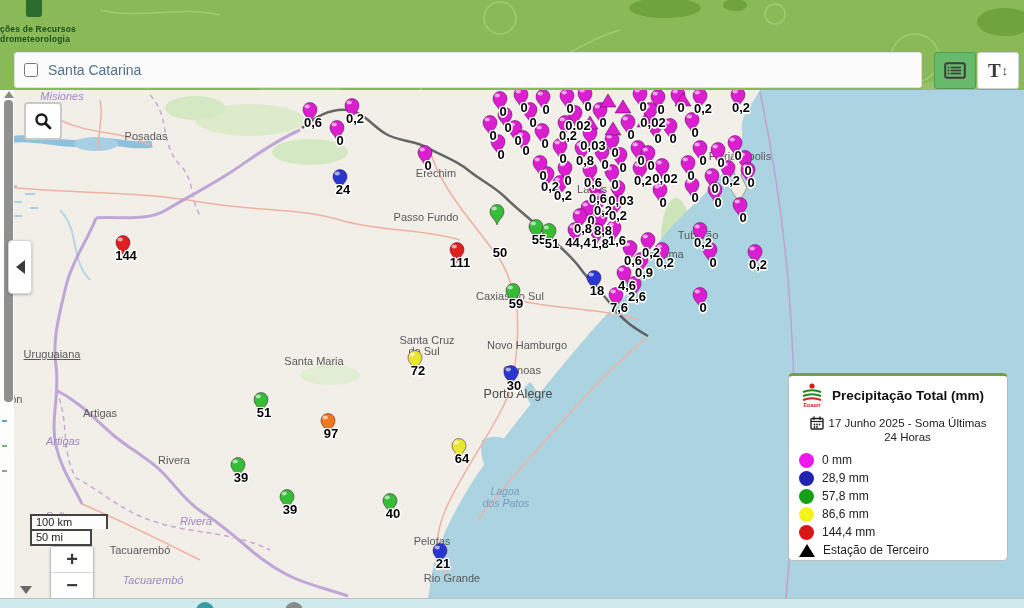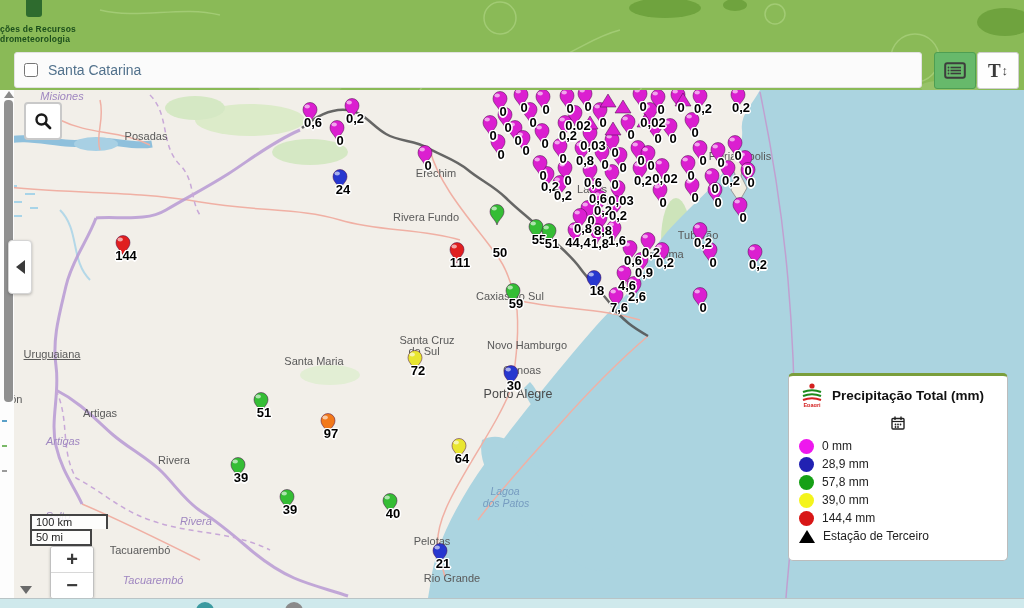--- a/index.html
+++ b/index.html
@@ -149,21 +149,21 @@
     <path d="M302,38 C316,26 332,18 348,20 C364,22 372,36 386,44 C400,52 414,50 428,58
              C442,66 456,70 468,80 C480,90 494,96 506,108 C518,120 532,130 544,142
              C556,154 570,164 580,178 C590,192 602,202 612,216 C622,230 634,238 648,246" stroke="#4d4d4d" stroke-width="2.5" fill="none" opacity="0.85" stroke-linejoin="round"></path>
   </svg>
 </div>
 
 <div id="label-layer">
     <div class="maplabel region" style="left: 62px; top: 96px;">Misiones</div>
     <div class="maplabel city" style="left: 146px; top: 136px;">Posadas</div>
     <div class="maplabel city" style="left: 436px; top: 173px;">Erechim</div>
-    <div class="maplabel city" style="left: 426px; top: 217px;">Rivera Fundo</div>
+    <div class="maplabel city" style="left: 426px; top: 217px;">Passo Fundo</div>
     <div class="maplabel city" style="left: 592px; top: 189px;">Lages</div>
     <div class="maplabel city" style="left: 740px; top: 156px;">Florianópolis</div>
     <div class="maplabel city" style="left: 698px; top: 235px;">Tubarão</div>
     <div class="maplabel city" style="left: 662px; top: 254px;">Criciúma</div>
     <div class="maplabel city" style="left: 510px; top: 296px;">Caxias do Sul</div>
     <div class="maplabel city" style="left: 427px; top: 340px;">Santa Cruz</div>
     <div class="maplabel city" style="left: 424px; top: 351px;">do Sul</div>
     <div class="maplabel city" style="left: 314px; top: 361px;">Santa Maria</div>
     <div class="maplabel city" style="left: 527px; top: 345px;">Novo Hamburgo</div>
     <div class="maplabel city" style="left: 522px; top: 370px;">Canoas</div>
@@ -721,37 +721,38 @@
       <rect x="1" y="2.5" width="12" height="10.5" rx="1" fill="none" stroke="#222" stroke-width="1.4"></rect>
       <line x1="4" y1="0.5" x2="4" y2="4" stroke="#222" stroke-width="1.4"></line>
       <line x1="10" y1="0.5" x2="10" y2="4" stroke="#222" stroke-width="1.4"></line>
       <line x1="1" y1="5.5" x2="13" y2="5.5" stroke="#222" stroke-width="1.2"></line>
       <circle cx="4.5" cy="8.5" r="0.9" fill="#222"></circle>
         <circle cx="7" cy="8.5" r="0.9" fill="#222"></circle>
       <circle cx="9.5" cy="8.5" r="0.9" fill="#222"></circle>
         <circle cx="4.5" cy="11" r="0.9" fill="#222"></circle>
       <circle cx="7" cy="11" r="0.9" fill="#222"></circle>
     </svg>
+    <span class="ldate">17 Junho 2025 - Soma Últimas 24 Horas</span>
   </div>
   <div id="legend-items">
       <div class="lrow">
         <span class="sw" style="background: rgb(238, 24, 238);"></span>
         <span class="ltx">0 mm</span>
       </div>
       <div class="lrow">
         <span class="sw" style="background: rgb(33, 33, 178);"></span>
         <span class="ltx">28,9 mm</span>
       </div>
       <div class="lrow">
         <span class="sw" style="background: rgb(22, 160, 22);"></span>
         <span class="ltx">57,8 mm</span>
       </div>
       <div class="lrow">
         <span class="sw" style="background: rgb(244, 244, 28);"></span>
-        <span class="ltx">39,0 mm</span>
+        <span class="ltx">86,6 mm</span>
       </div>
       <div class="lrow">
         <span class="sw" style="background: rgb(216, 22, 22);"></span>
         <span class="ltx">144,4 mm</span>
       </div>
     </div>
   <div class="lrow">
     <span class="tri-sw"></span>
     <span class="ltx">Estação de Terceiro</span>
   </div>

